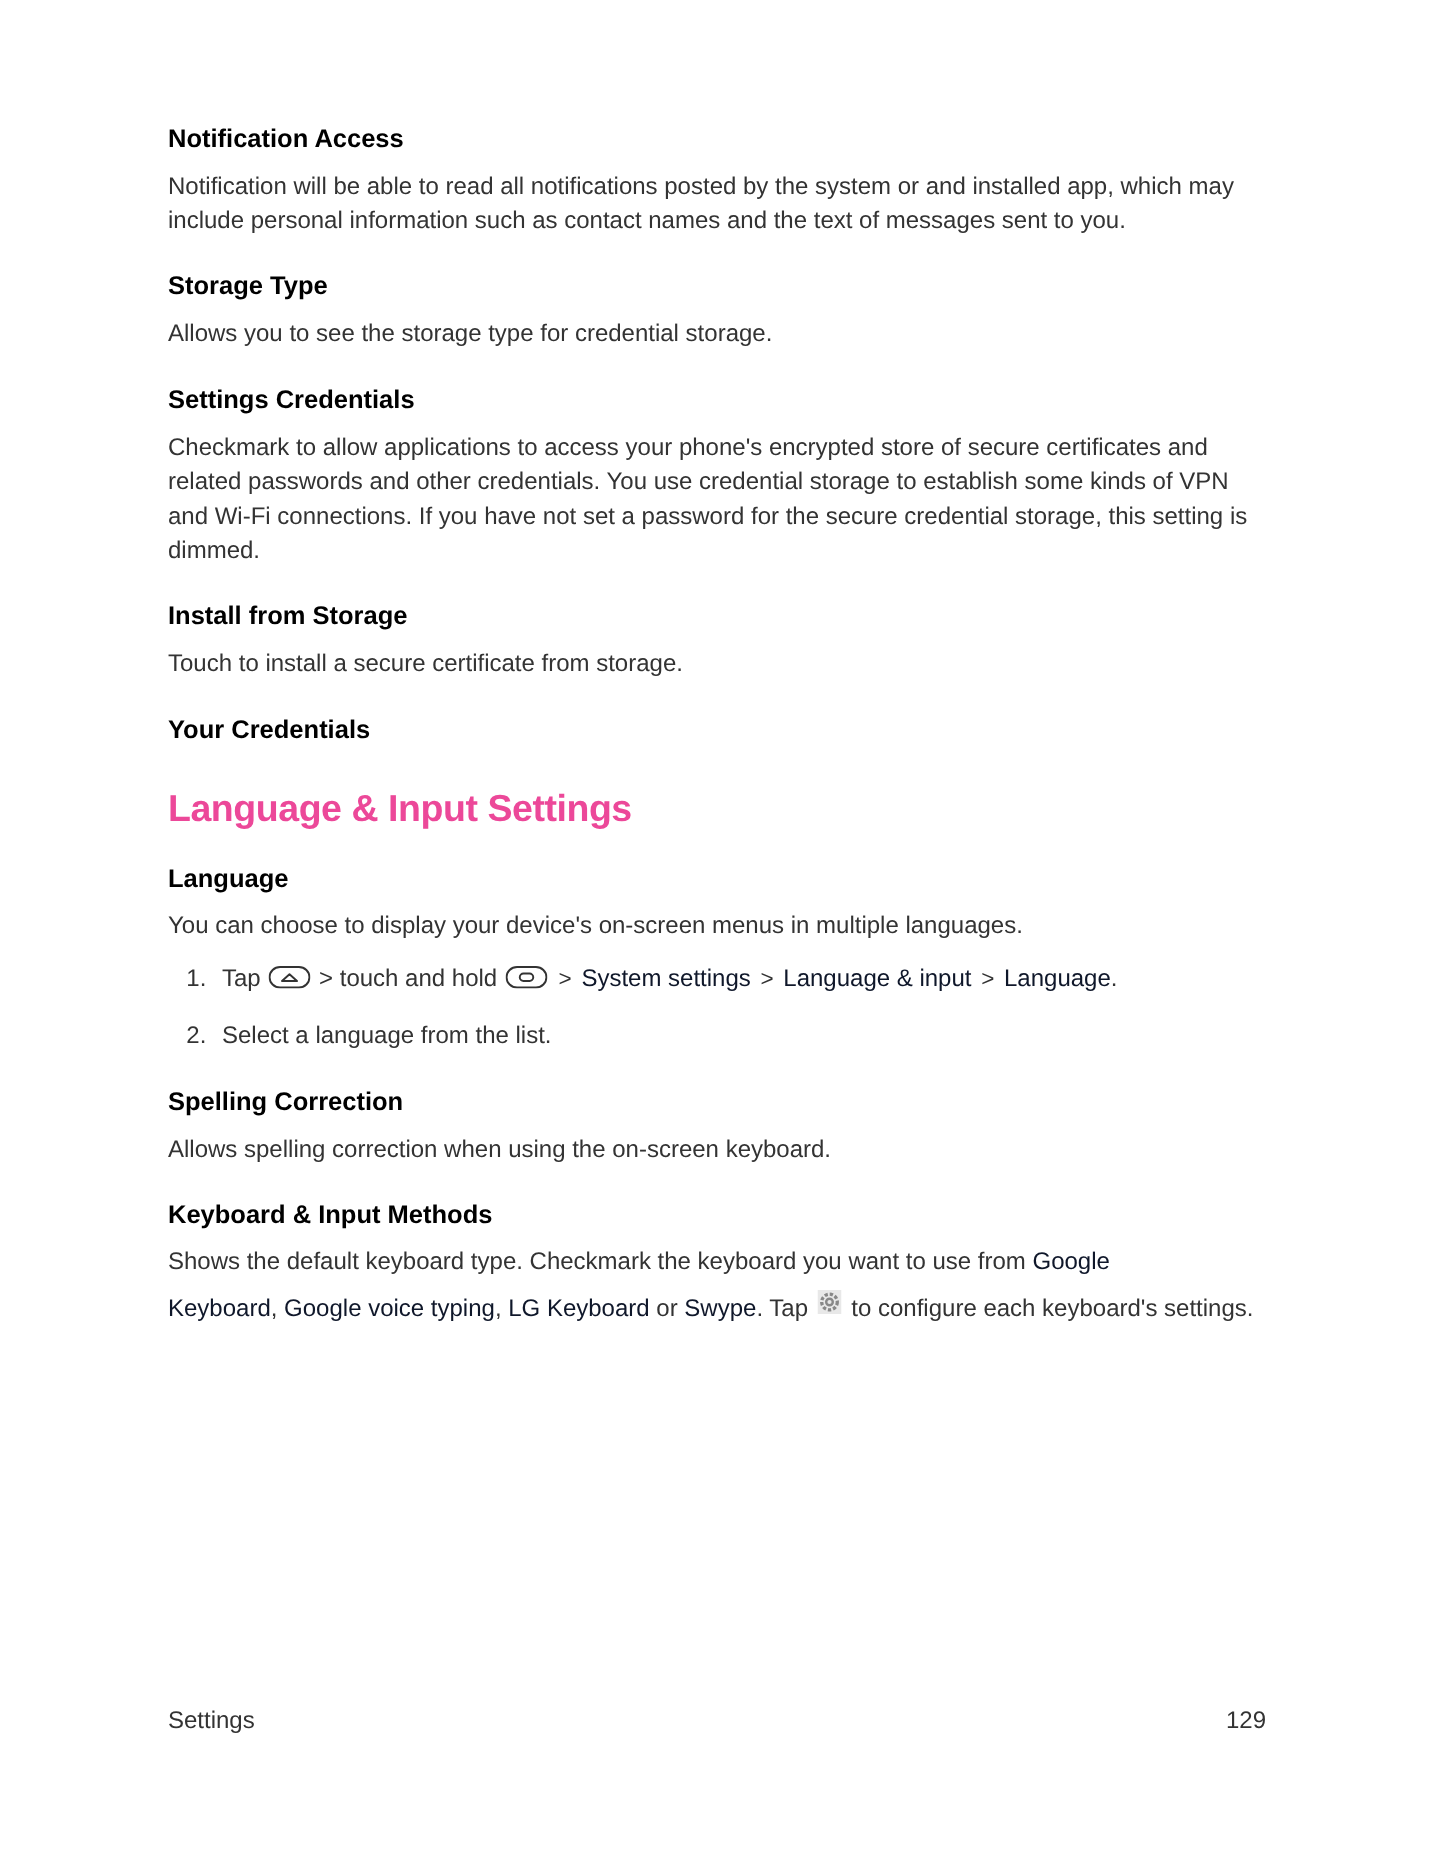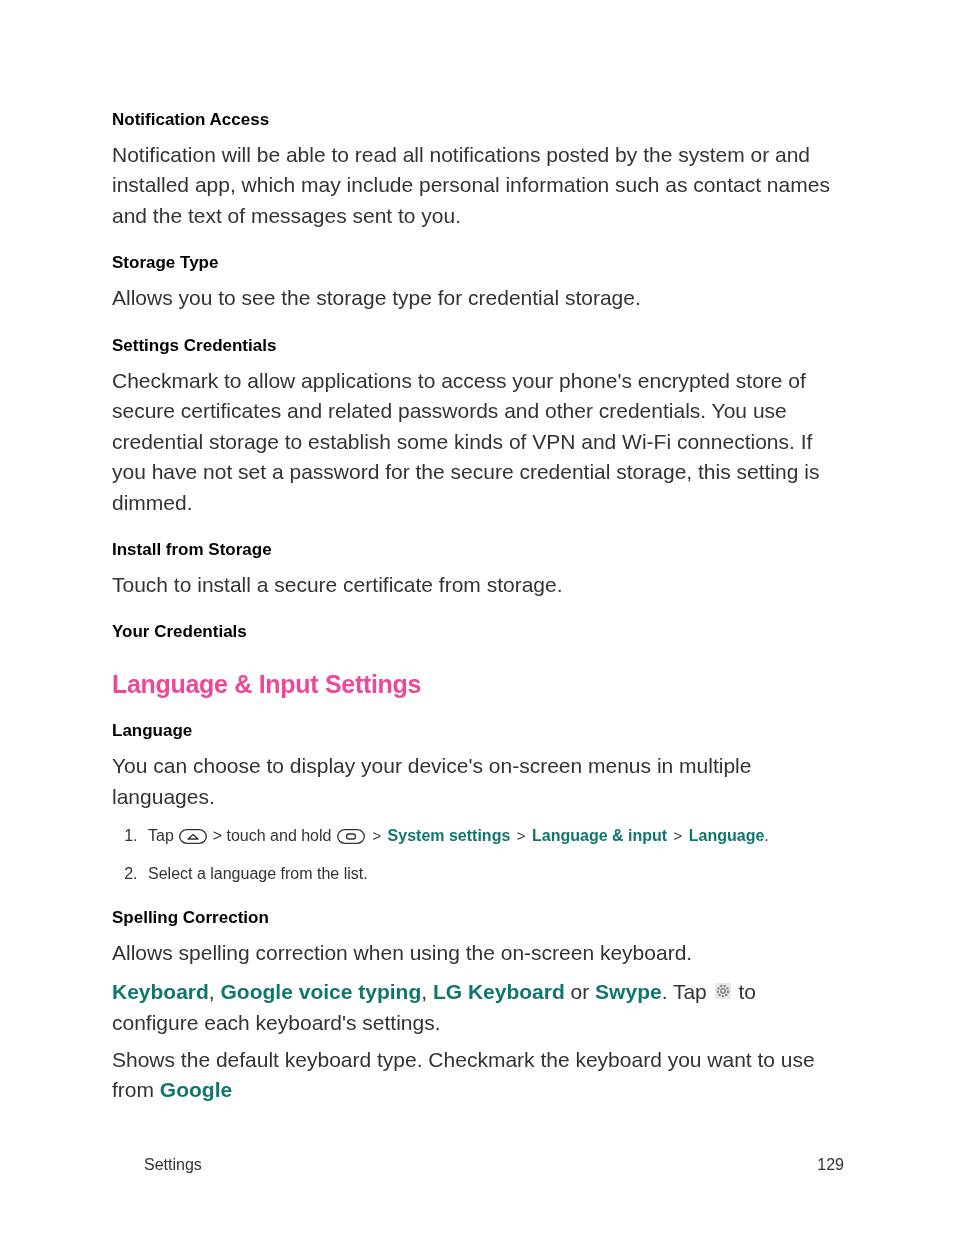--- a/index.html
+++ b/index.html
@@ -10,21 +10,21 @@
     body {
       font-family: Arial, Helvetica, sans-serif;
       font-size: 16px;
       color: #333333;
       background: #ffffff;
       width: 954px;
       height: 1235px;
       position: relative;
     }
     .page {
-      padding: 110px 110px 0 112px;
+      padding: 83px 110px 0 112px;
     }
     h3 {
       font-size: 17px;
       font-weight: bold;
       color: #000000;
       margin-bottom: 10px;
       margin-top: 22px;
     }
     h3:first-child {
       margin-top: 0;
@@ -32,41 +32,41 @@
     h2 {
       font-family: Arial, Helvetica, sans-serif;
       font-size: 25px;
       font-weight: 900;
       color: #ec4899;
       margin-top: 28px;
       margin-bottom: 14px;
       letter-spacing: -0.3px;
     }
     p {
-      font-size: 21px;
+      font-size: 16px;
       line-height: 1.45;
       color: #333333;
       margin-bottom: 6px;
     }
     ol {
       margin-left: 16px;
       margin-top: 12px;
       margin-bottom: 8px;
       padding-left: 14px;
     }
     li {
       font-size: 16px;
       line-height: 1.5;
       color: #333333;
       margin-bottom: 14px;
       padding-left: 6px;
     }
     .bold {
-      font-weight: bold;
-      color: #0f766e;
+      font-weight: normal;
+      color: #0f172a;
     }
     .gt {
       font-size: 15px;
       color: #333333;
       padding: 0 2px;
     }
     .icon-btn {
       display: inline-block;
       vertical-align: middle;
       margin: 0 1px;
@@ -78,28 +78,27 @@
     }
     .gear-icon {
       display: inline-block;
       vertical-align: middle;
       margin: 0 2px;
       position: relative;
       top: -1px;
     }
     .footer {
       position: absolute;
-      bottom: 61px;
+      bottom: 78px;
       left: 112px;
       right: 110px;
       display: flex;
       justify-content: space-between;
       font-size: 16px;
       color: #333333;
-      margin-left: 32px;
     }
   </style>
 </head>
 <body>
 
 <div class="page">
 
   <h3>Notification Access</h3>
   <p>Notification will be able to read all notifications posted by the system or and installed app, which may include personal information such as contact names and the text of messages sent to you.</p>
 
@@ -141,29 +140,30 @@
       <span class="bold">Language &amp; input</span>
       <span class="gt">&gt;</span>
       <span class="bold">Language</span><span>.</span>
     </li>
     <li>Select a language from the list.</li>
   </ol>
 
   <h3>Spelling Correction</h3>
   <p>Allows spelling correction when using the on-screen keyboard.</p>
 
+  <h3>Keyboard &amp; Input Methods</h3>
+  <p>
+    <span>Shows the default keyboard type. Checkmark the keyboard you want to use from </span><span class="bold">Google</span>
+  </p>
   <p style="margin-top:8px;">
     <span class="bold">Keyboard</span><span>, </span><span class="bold">Google voice typing</span><span>, </span><span class="bold">LG Keyboard</span><span> or </span><span class="bold">Swype</span><span>. Tap </span><span class="gear-icon"><svg width="16" height="16" viewBox="0 0 16 16">
           <rect x="0" y="0" width="16" height="16" fill="#e8e8e8"></rect>
           <circle cx="8" cy="8" r="5.2" fill="none" stroke="#888" stroke-width="2.2" stroke-dasharray="2.2 1.3"></circle>
           <circle cx="8" cy="8" r="2.2" fill="none" stroke="#888" stroke-width="1.6"></circle>
         </svg></span><span> to configure each keyboard's settings.</span>
-  </p>
-  <p>
-    <span>Shows the default keyboard type. Checkmark the keyboard you want to use from </span><span class="bold">Google</span>
   </p>
 
 </div>
 
 <div class="footer">
   <span>Settings</span>
   <span>129</span>
 </div>
 
 </body></html>

